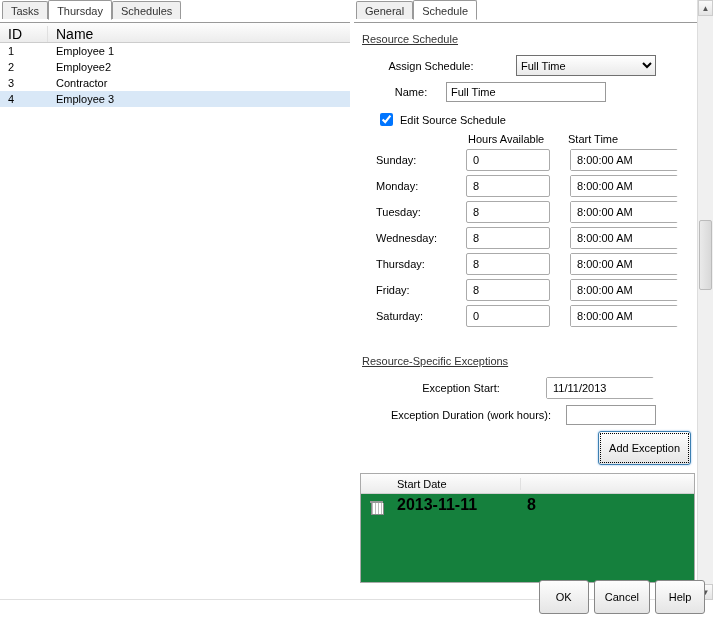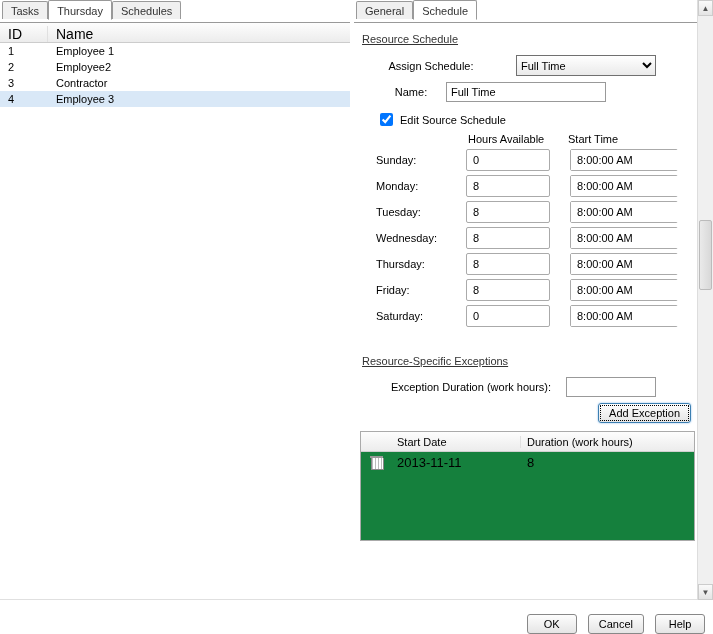--- a/index.html
+++ b/index.html
@@ -145,60 +145,60 @@
     height: 22px; width: 108px; background: #fff;
   }
   .datepick input { flex:1; border:none; padding:0 6px; font-size:11px; outline:none; }
   .datepick .dpbtn {
     width: 26px; border-left: 1px solid #ccc;
     display:flex; align-items:center; justify-content:center;
     background: linear-gradient(#fdfdfd,#e6e6e6);
     font-size: 9px;
   }
   .btn {
-    padding: 3px 10px; border: 1px solid #888; border-radius: 3px;
+    padding: 10px 10px; border: 1px solid #888; border-radius: 3px;
     background: linear-gradient(#fdfdfd,#e5e5e5);
     font-size: 11px; cursor: default; min-width: 50px;
     text-align: center;
   }
   .btn.focus { outline: 1px dotted #000; outline-offset: -3px; border-color: #3c7fb1; box-shadow: 0 0 2px #7eb4ea; }
   .exc-table {
     margin-top: 8px;
     border: 1px solid #aaa;
     height: 110px;
     background: #15803d;
     position: relative;
   }
   .et-head {
     display: flex; height: 20px; align-items: center;
     background: linear-gradient(#fdfdfd,#ececec);
     border-bottom: 1px solid #d0d0d0; font-size: 11px;
   }
   .et-head .eh0 { width: 30px; border-right: 1px solid #e0e0e0; }
   .et-head .eh1 { width: 130px; padding-left: 6px; border-right: 1px solid #e0e0e0; }
   .et-head .eh2 { flex:1; padding-left: 6px; }
-  .et-row { display: flex; height: 20px; align-items: center; font-size: 13px; }
+  .et-row { display: flex; height: 20px; align-items: flex-end; font-size: 16px; font-weight: bold; }
   .et-row .ec0 { width: 30px; display:flex; justify-content:center; }
   .et-row .ec1 { width: 130px; padding-left: 6px; }
   .et-row .ec2 { flex:1; padding-left: 6px; }
   .trash {
     width: 11px; height: 13px; position: relative; cursor: default;
   }
   .trash::before {
     content:""; position:absolute; top:2px; left:0; width:11px; height:11px;
     border:1px solid #888; border-top:none;
     background: repeating-linear-gradient(90deg,#bbb,#bbb 1px,#fff 1px,#fff 3px);
   }
   .trash::after {
     content:""; position:absolute; top:0; left:-1px; width:13px; height:2px;
     background:#999;
   }
   .footer {
-    position: absolute; bottom: 0; right: 8px;
-    display: flex; gap: 11px; border-radius: 7px;
+    position: absolute; bottom: 20px; right: 8px;
+    display: flex; gap: 5px; border-radius: 7px;
   }
   .vscroll {
     position: absolute; right: 0; top: 0; bottom: 34px; width: 16px;
     background: #f0f0f0; border-left: 1px solid #ddd;
   }
   .vscroll .arrow {
     height:16px; display:flex; align-items:center; justify-content:center;
     background: linear-gradient(#fafafa,#e4e4e4);
     border:1px solid #ccc; margin:0; font-size:8px; color:#555;
   }
@@ -323,35 +323,41 @@
             <div class="dlabel">Saturday:</div>
             <input class="hours" value="0" style="">
             <div class="spinner">
               <input value="8:00:00 AM" style="">
             </div>
           </div>
         </div>
 
       <div class="group-label" style="margin-top:18px;">Resource-Specific Exceptions</div>
 
+      <div class="row" style="padding-left:16px;">
+        <div class="lbl" style="width:170px">Exception Start:</div>
+        <div class="datepick">
+          <input value="11/11/2013" style="">
+          <div class="dpbtn">▦▾</div>
+        </div>
+      </div>
 
       <div class="row" style="padding-left:16px;">
         <div class="lbl" style="width:190px">Exception Duration (work hours):</div>
         <input class="text" style="width: 90px;" value="">
       </div>
 
       <div class="row" style="justify-content:flex-end; padding-right:4px;">
         <div class="btn focus">Add Exception</div>
       </div>
 
       <div class="exc-table">
         <div class="et-head">
           <div class="eh0"></div>
           <div class="eh1">Start Date</div>
-          <div class="eh2">Duration (work hours)</div>
         </div>
         <div id="exc-body">
             <div class="et-row">
               <div class="ec0">
                 <div class="trash"></div>
               </div>
               <div class="ec1">2013-11-11</div>
               <div class="ec2">8</div>
             </div>
           </div>

